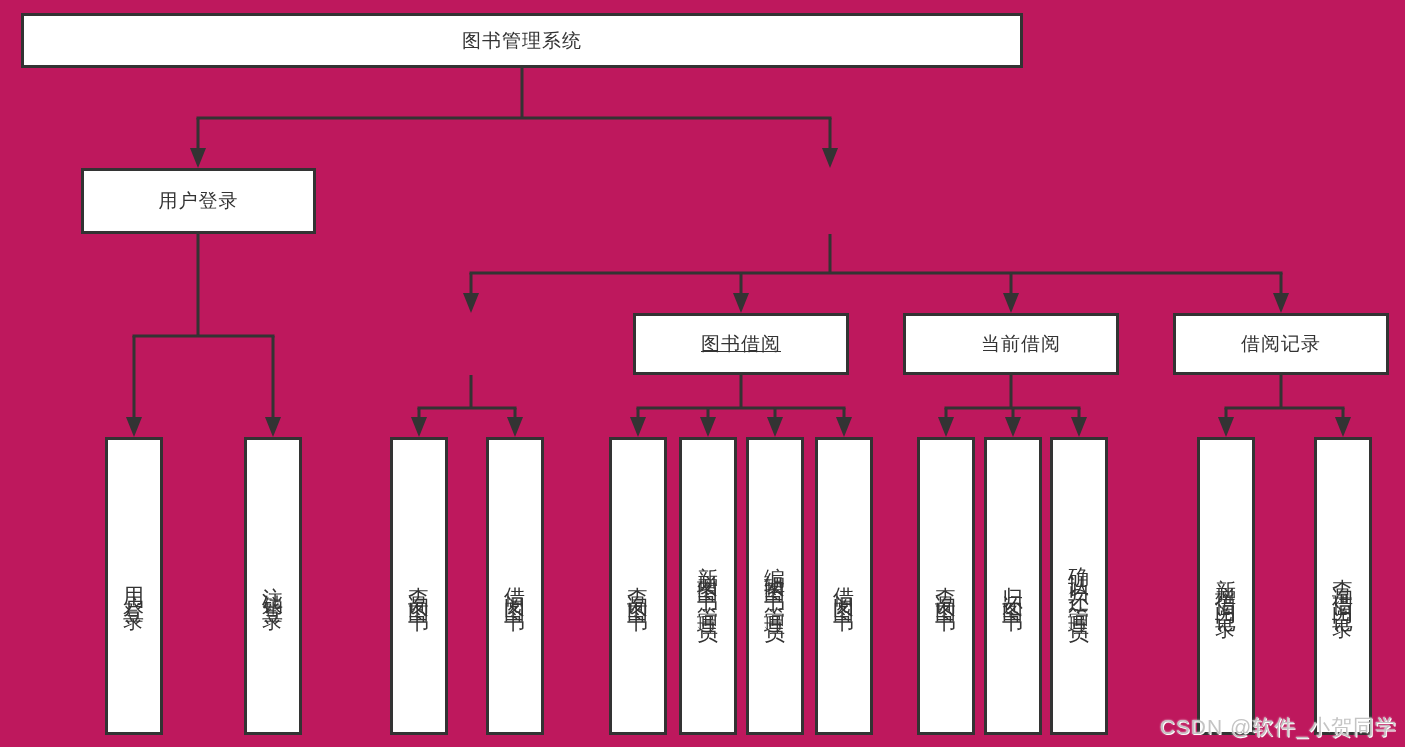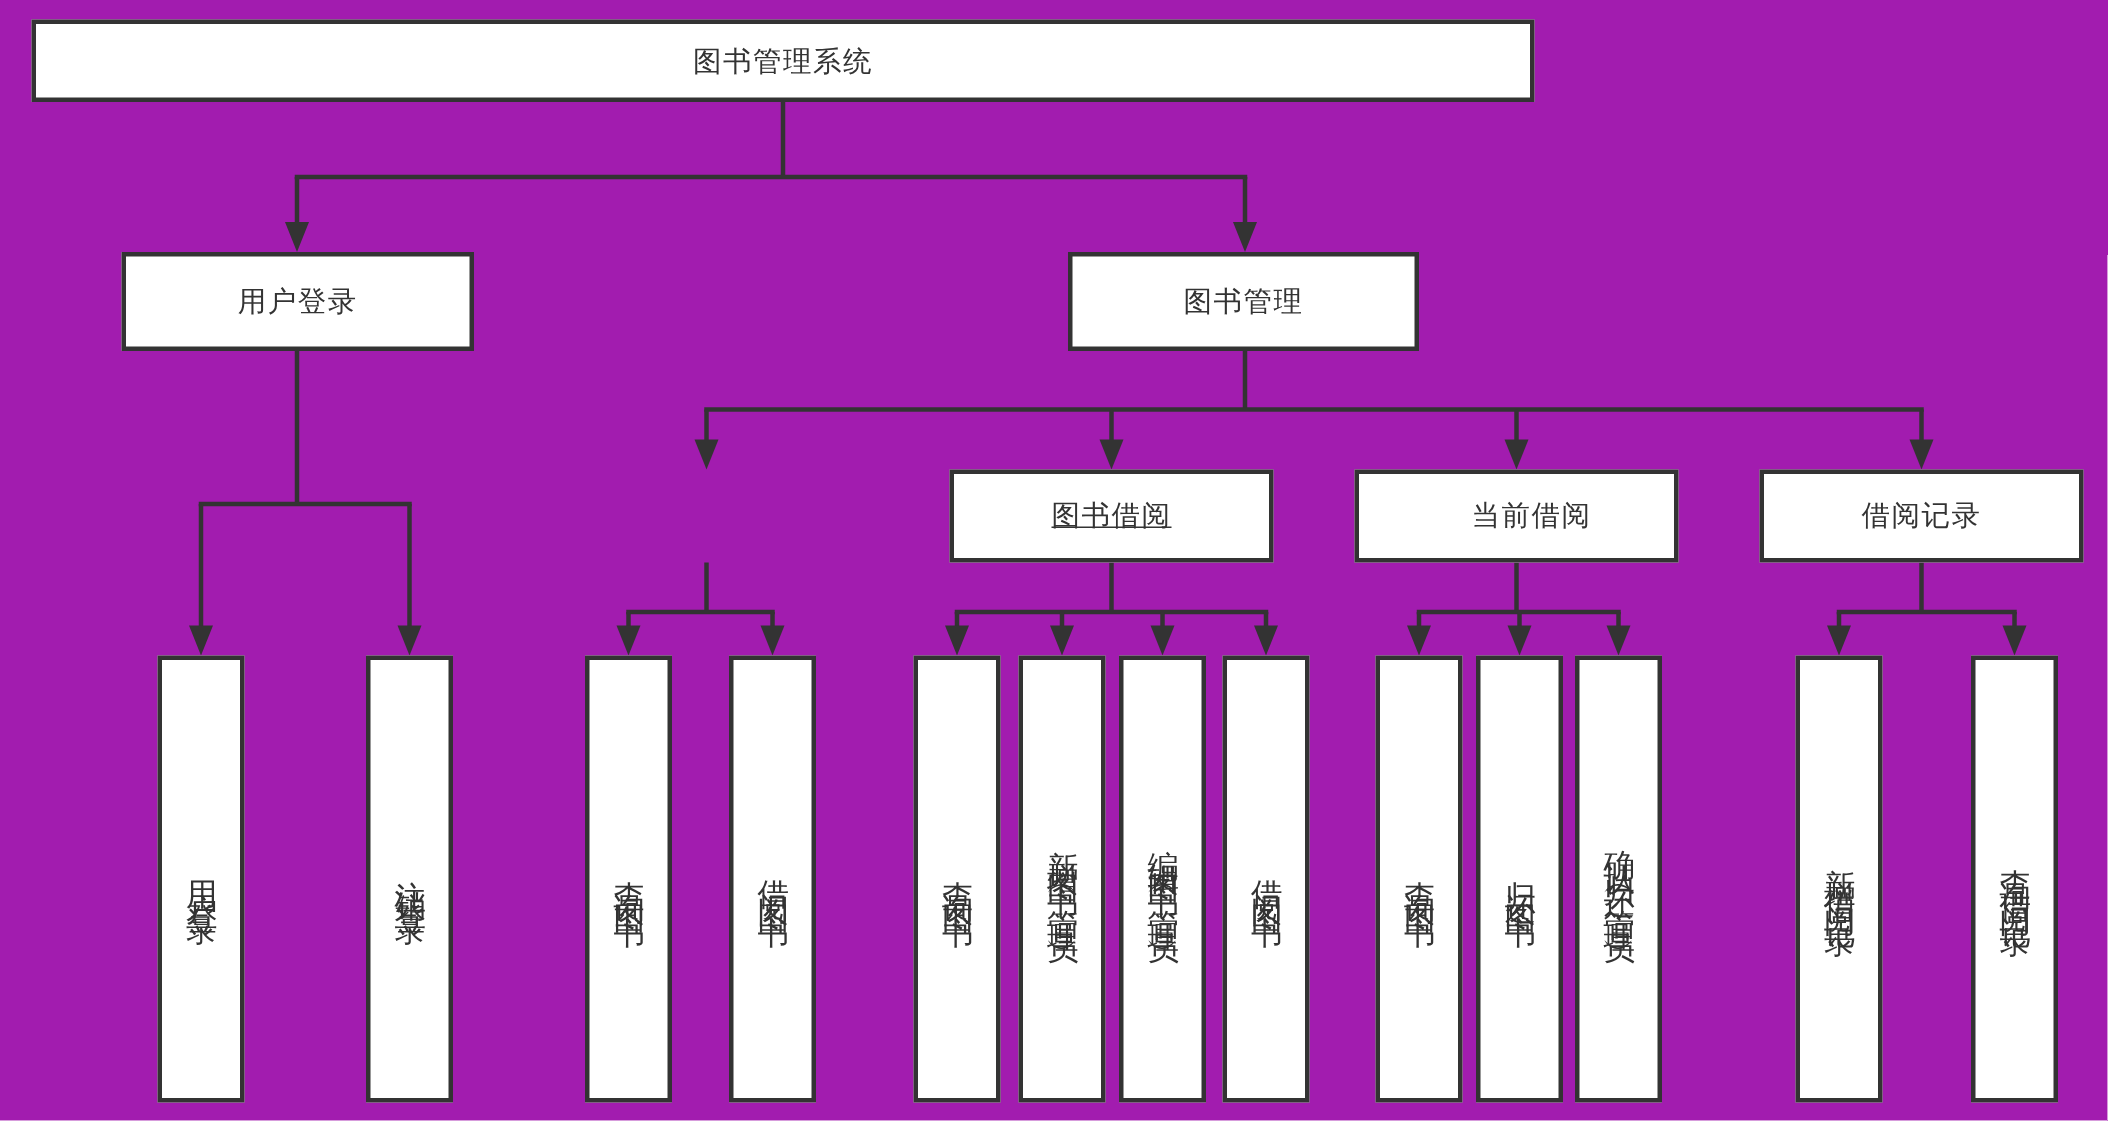--- a/index.html
+++ b/index.html
@@ -5,21 +5,21 @@
   html, body {
     margin: 0;
     padding: 0;
     background: #ffffff;
     font-family: "Liberation Sans", "DejaVu Sans", sans-serif;
   }
   .canvas {
     position: relative;
     width: 1405px;
     height: 747px;
-    background: #a21caf;
+    background: #be185d;
     overflow: hidden;
   }
   .connectors {
     position: absolute;
     left: 0;
     top: 0;
     pointer-events: none;
   }
   .node {
     position: absolute;
@@ -148,23 +148,20 @@
     <polygon points="1343,437 1335,417 1351,417"></polygon>
   </svg>
 
   <div class="node root">
     <span class="hlabel">图书管理系统</span>
   </div>
 
   <div class="node l2a">
     <span class="hlabel">用户登录</span>
   </div>
-  <div class="node l2b">
-    <span class="hlabel">图书管理</span>
-  </div>
 
   <div class="node l3 l3b">
     <span class="hlabel">图书借阅</span>
   </div>
   <div class="node l3 l3c">
     <span class="hlabel">当前借阅</span>
   </div>
   <div class="node l3 l3d">
     <span class="hlabel">借阅记录</span>
   </div>
@@ -202,14 +199,15 @@
   <div class="node leaf x11">
     <span class="vlabel">确认归还（管理员）</span>
   </div>
   <div class="node leaf x12">
     <span class="vlabel">新增借阅记录</span>
   </div>
   <div class="node leaf x13">
     <span class="vlabel">查询借阅记录</span>
   </div>
 
+  <div class="watermark">CSDN @软件_小贺同学</div>
 
 </div>
 
 </body></html>

